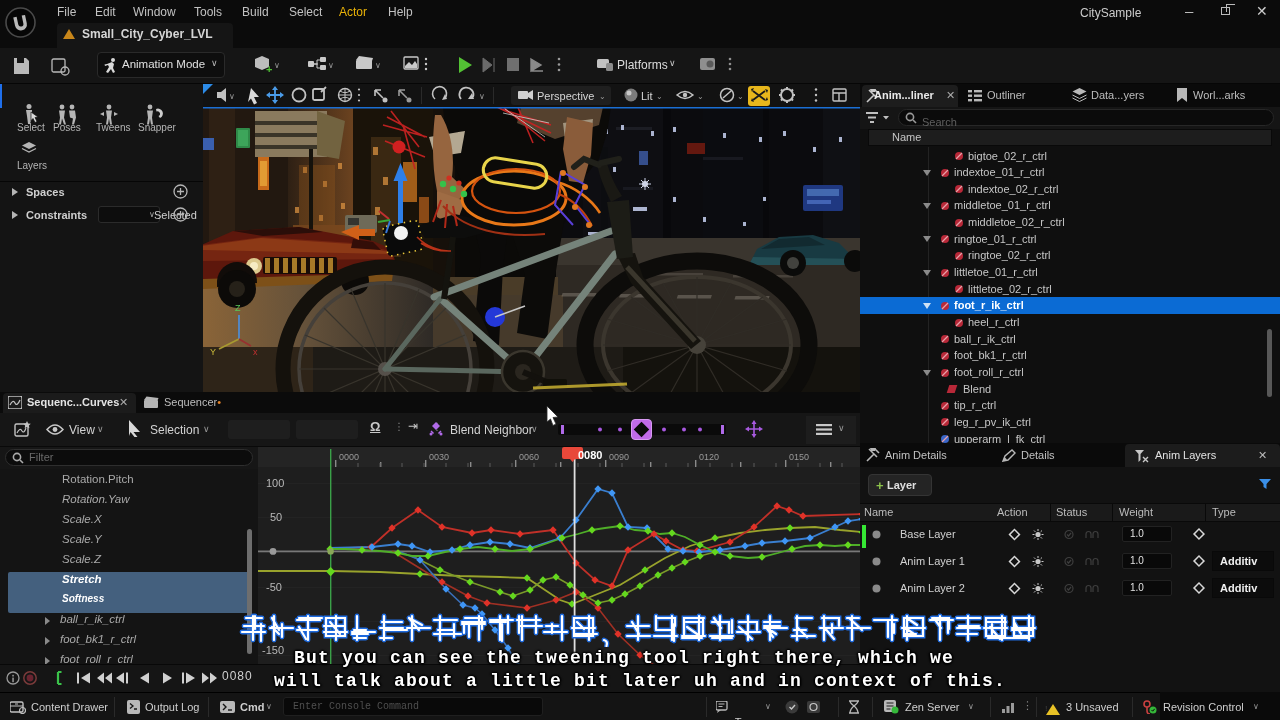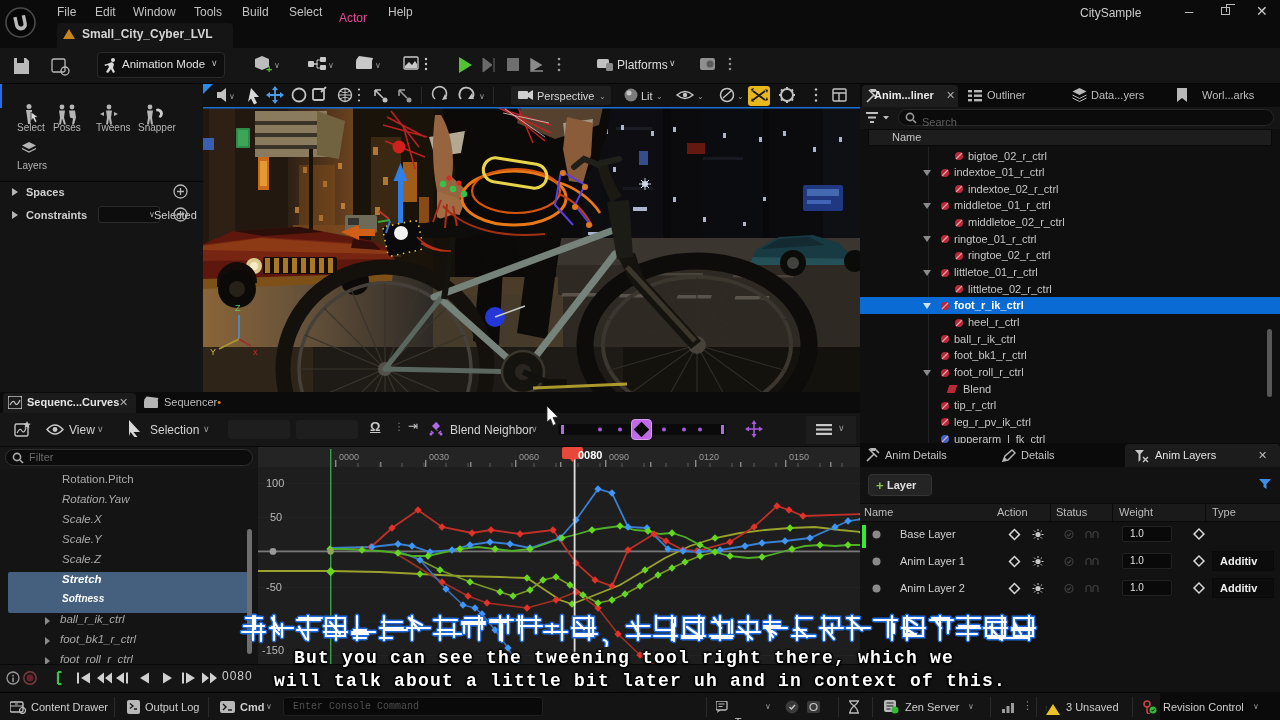--- a/index.html
+++ b/index.html
@@ -17,21 +17,21 @@
 <svg class="abs" style="left:4px;top:6px;" width="33" height="33" viewBox="0 0 33 33">
  <circle cx="16.5" cy="16.5" r="14.5" fill="#060606" stroke="#4a4a4a" stroke-width="1.6"></circle>
  <path d="M10.5 10 v8.5 a6 6 0 0 0 12 0 V10 h-3.4 v8 a2.6 2.6 0 0 1 -5.2 0 v-8 z" fill="#b9b9b9" transform="rotate(-12 16.5 16.5)"></path>
 </svg>
 <div class="abs txt" style="left:57px;top:5px;font-size:12px;color:#c2c2c2;">File</div>
     <div class="abs txt" style="left:95px;top:5px;font-size:12px;color:#c2c2c2;">Edit</div>
     <div class="abs txt" style="left:133px;top:5px;font-size:12px;color:#c2c2c2;">Window</div>
     <div class="abs txt" style="left:194px;top:5px;font-size:12px;color:#c2c2c2;">Tools</div>
     <div class="abs txt" style="left:242px;top:5px;font-size:12px;color:#c2c2c2;">Build</div>
     <div class="abs txt" style="left:289px;top:5px;font-size:12px;color:#c2c2c2;">Select</div>
-    <div class="abs txt" style="left:339px;top:11px;font-size:12px;color:#ec4899;">Actor</div>
+    <div class="abs txt" style="left:339px;top:5px;font-size:12px;color:#eab308;">Actor</div>
     <div class="abs txt" style="left:388px;top:5px;font-size:12px;color:#c2c2c2;">Help</div>
 <div class="abs txt" style="left:1080px;top:6px;font-size:12px;color:#cccccc;">CitySample</div>
 <div class="abs txt" style="left:1185px;top:2px;font-size:15px;color:#bbb;">–</div>
 <div class="abs" style="left:1221px;top:7px;width:9px;height:8px;border:1.2px solid #bbb;"></div>
 <div class="abs" style="left:1226px;top:4px;width:9px;height:8px;border-left:1.2px solid #bbb;border-top:1.2px solid #bbb;"></div>
 <div class="abs txt" style="left:1256px;top:3px;font-size:14px;color:#ccc;">✕</div>
 
 <div class="abs" style="left:57px;top:23px;width:176px;height:25px;background:#151515;border-top-left-radius:4px;border-top-right-radius:4px;"></div>
 <div class="abs" style="left:63px;top:29px;width:0;height:0;border-left:6px solid transparent;border-right:6px solid transparent;border-bottom:10px solid #c8861a;"></div>
 <div class="abs txt" style="left:82px;top:27px;font-size:12px;color:#d6d6d6;font-weight:bold;">Small_City_Cyber_LVL</div>
@@ -563,21 +563,21 @@
       </svg>
  <div class="abs txt" style="left:127px;top:5px;color:#bdbdbd;">Outliner</div>
  <svg class="abs" style="left:212px;top:4px;" width="15" height="15" viewBox="0 0 15 15" fill="#b8b8b8">
         <path d="M7.5 0 l7 3.5 -7 3.5 -7 -3.5z"></path>
         <path d="M0.5 7 l7 3.5 7 -3.5 M0.5 10 l7 3.5 7 -3.5" stroke="#b8b8b8" fill="none"></path>
       </svg>
  <div class="abs txt" style="left:231px;top:5px;color:#bdbdbd;">Data...yers</div>
  <svg class="abs" style="left:316px;top:4px;" width="12" height="14" viewBox="0 0 12 14" fill="#b8b8b8">
         <path d="M1 0 h10 v14 l-5 -4 -5 4z"></path>
       </svg>
- <div class="abs txt" style="left:342px;top:5px;color:#bdbdbd;">Worl...arks</div>
+ <div class="abs txt" style="left:333px;top:5px;color:#bdbdbd;">Worl...arks</div>
 
  <div class="abs" style="left:0;top:23px;width:420px;height:22px;background:#151515;"></div>
  <svg class="abs" style="left:6px;top:27px;" width="26" height="14" viewBox="0 0 26 14" fill="#c0c0c0">
         <rect x="0" y="1" width="12" height="2"></rect>
         <rect x="2" y="5.5" width="8" height="2"></rect>
         <rect x="4" y="10" width="4" height="2"></rect>
         <path d="M17 5 l3 3.5 3 -3.5z"></path>
       </svg>
  <div class="abs" style="left:38px;top:25px;width:376px;height:17px;background:#0b0b0b;border:1px solid #272727;border-radius:9px;"></div>
  <svg class="abs" style="left:45px;top:28px;" width="12" height="12" viewBox="0 0 12 12" fill="none" stroke="#999" stroke-width="1.6">

